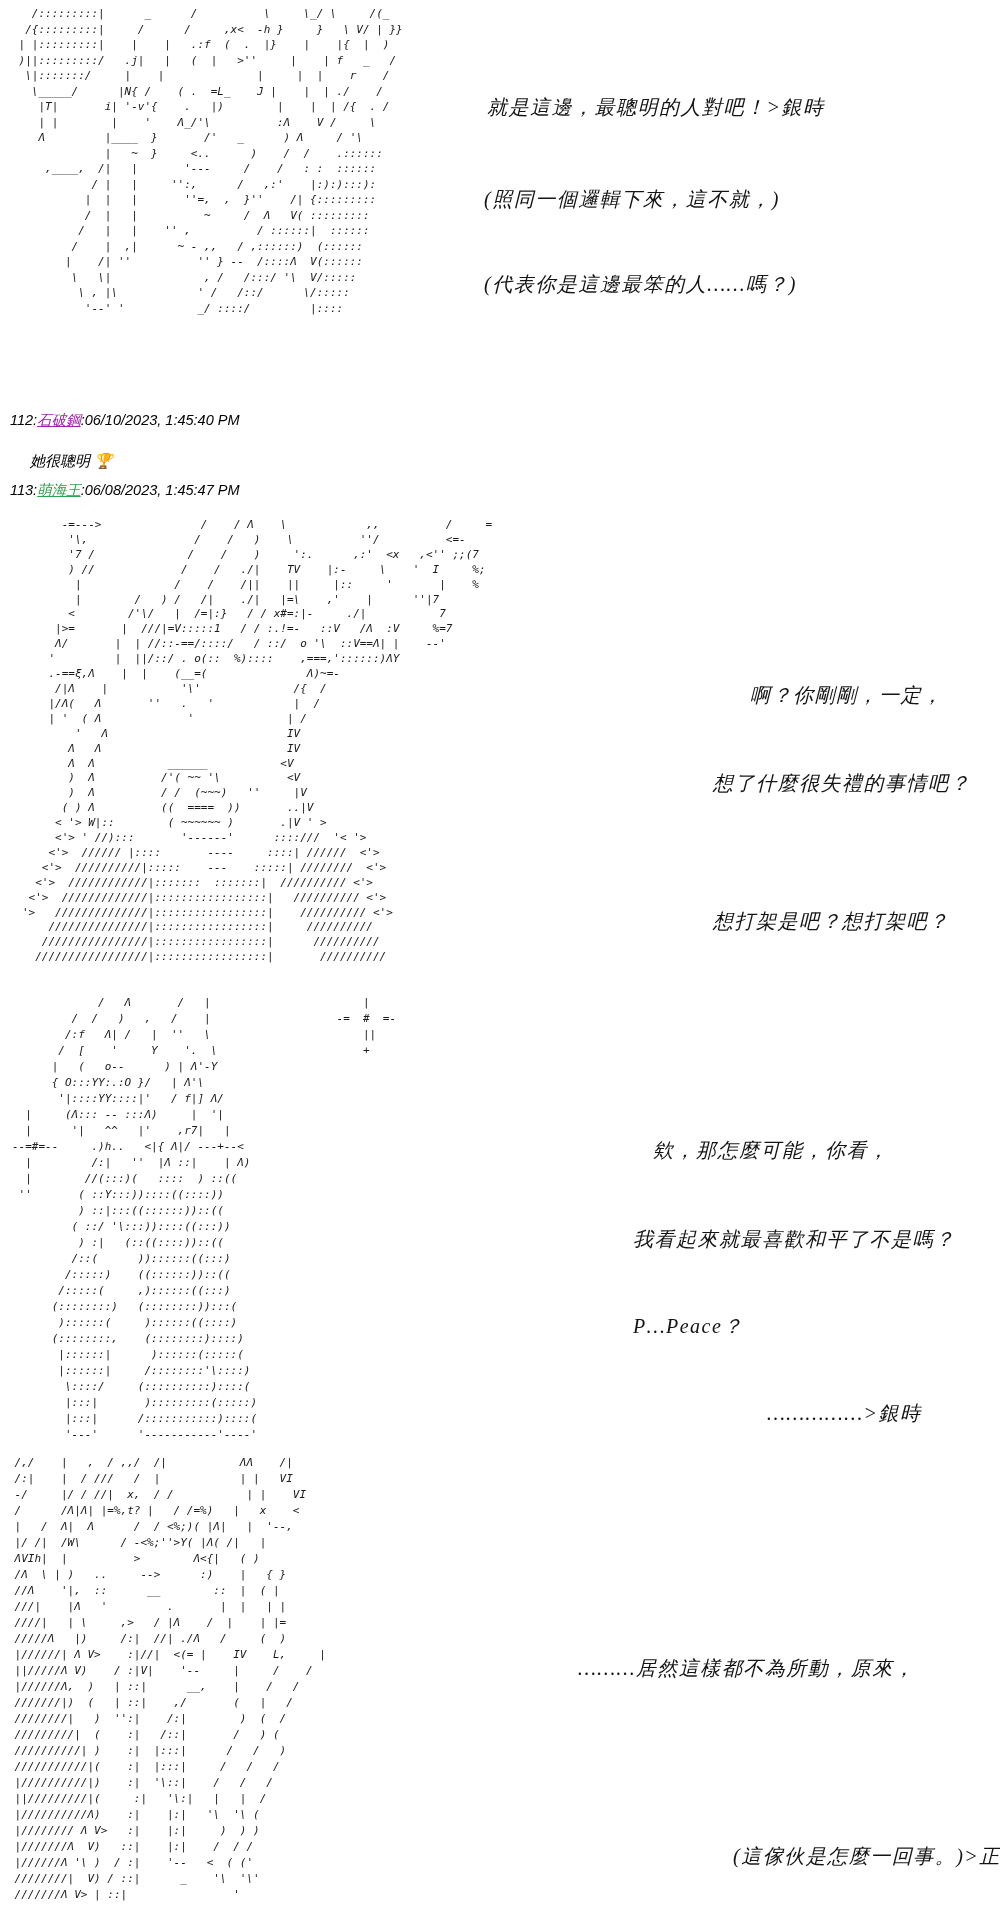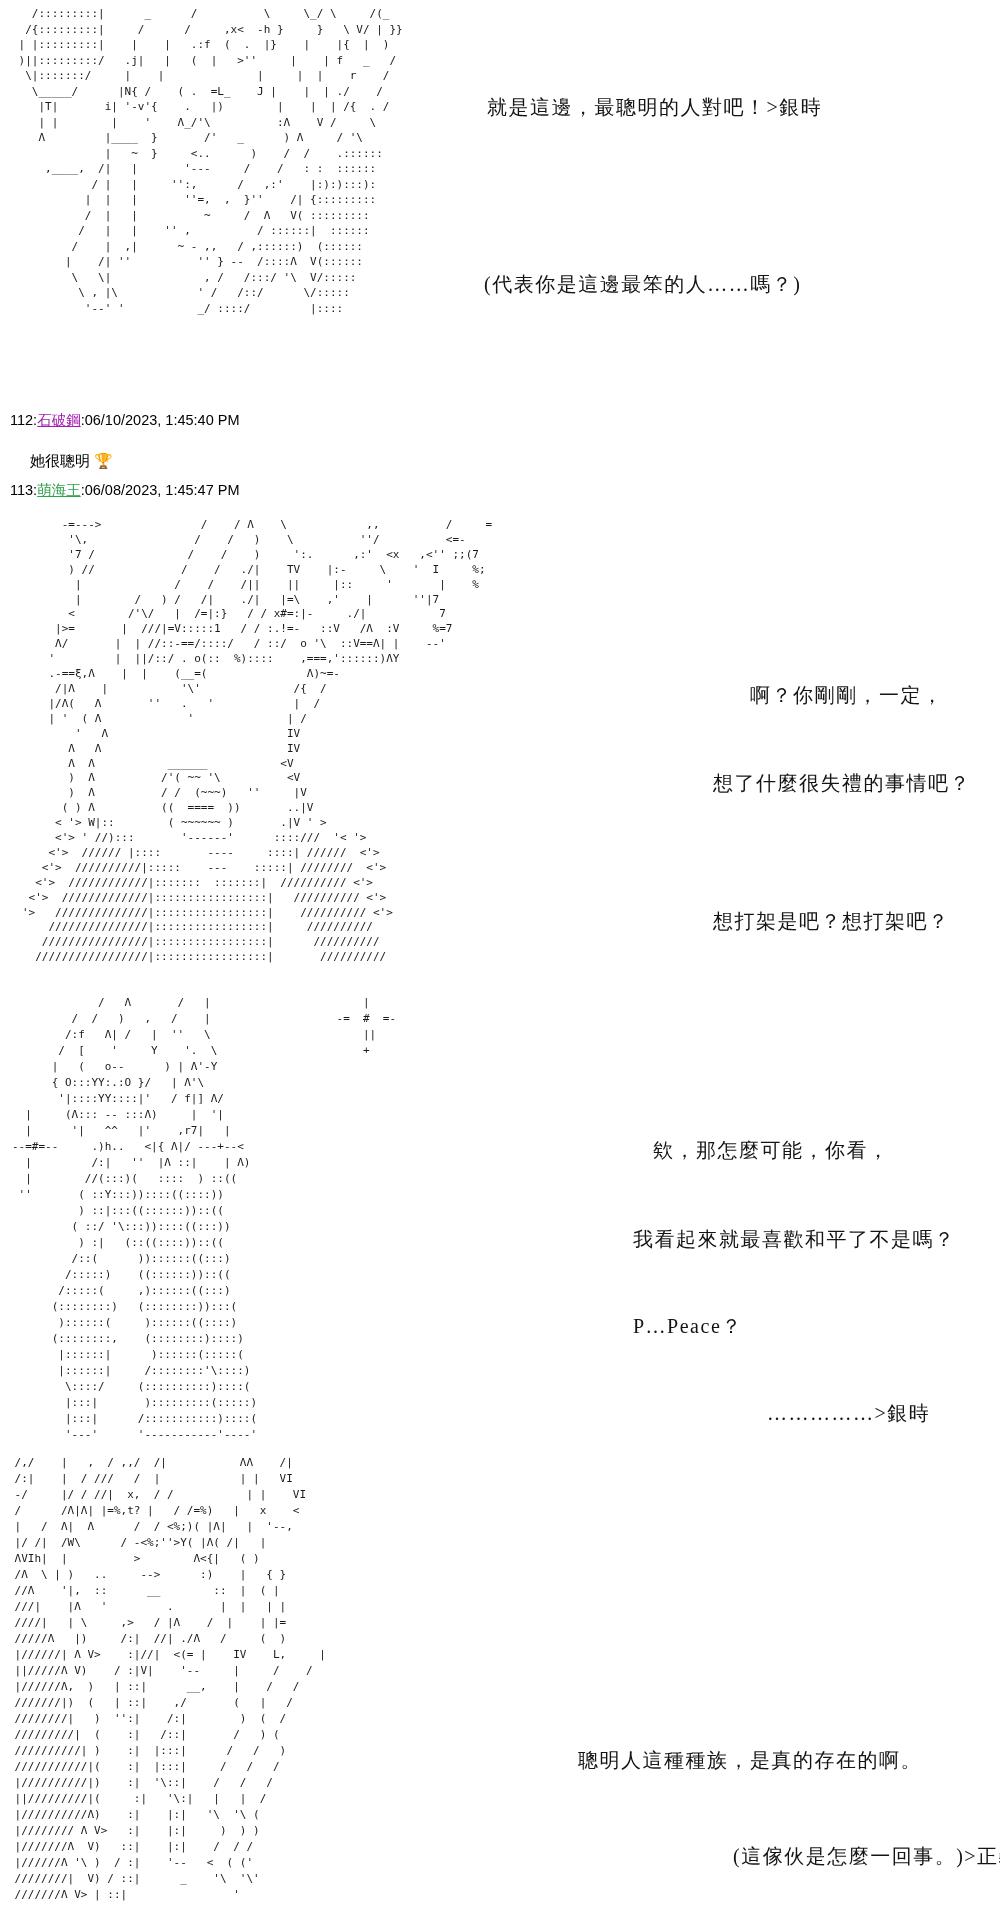--- a/index.html
+++ b/index.html
@@ -1,17 +1,17 @@
 <!DOCTYPE html>
 <html><head>
 <meta charset="utf-8">
 <style>
   html,body{margin:0;padding:0;background:#fff;}
   #screen{position:relative;width:1000px;height:1920px;background:#ffffff;overflow:hidden;
-          font-family:"Liberation Sans",sans-serif;color:#000;}
+          font-family:"Liberation Sans",sans-serif;color:#000;font-style:italic;}
   pre.aa{position:absolute;margin:0;font-family:"DejaVu Sans Mono",monospace;
          color:#1a1a1a;white-space:pre;}
   .aa1{left:12px;top:6px;font-size:11px;line-height:15.5px;}
   .aa2{left:22px;top:518px;font-size:11px;line-height:14.9px;}
   .aa3{left:12px;top:995px;font-size:11px;line-height:16px;}
   .aa4{left:8px;top:1455px;font-size:11px;line-height:16px;}
   .dlg{position:absolute;font-family:"Liberation Serif","DejaVu Serif",serif;
        font-size:20px;letter-spacing:1.5px;color:#141414;white-space:nowrap;}
   .post-header{position:absolute;font-size:14.5px;color:#000;white-space:nowrap;}
   .post-header a{text-decoration:underline;cursor:pointer;}
@@ -39,20 +39,21 @@
             / |   |     '':,      /   ,:'    |:):):::):
            |  |   |       ''=,  ,  }''    /| {:::::::::
            /  |   |          ~     /  Λ   V( :::::::::
           /   |   |    '' ,          / ::::::|  ::::::
          /    |  ,|      ~ - ,,   / ,::::::)  (::::::
         |    /| ''          '' } --  /::::Λ  V(::::::
          \   \|              , /   /:::/ '\  V/:::::
           \ , |\            ' /   /::/      \/:::::
            '--' '           _/ ::::/         |::::</pre>
   <div class="dlg" style="left:487px;top:94px;">就是這邊，最聰明的人對吧！&gt;銀時</div>
+  <div class="dlg" style="left:484px;top:186px;">(照同一個邏輯下來，這不就，)</div>
   <div class="dlg" style="left:484px;top:271px;">(代表你是這邊最笨的人……嗎？)</div>
 
   <div class="post-header" style="left:10px;top:411px;">
     <span>112:</span><a class="link-blue">石破鋼</a><span>:06/10/2023, 1:45:40 PM</span>
   </div>
   <div class="post-body" style="left:30px;top:452px;">
     <span>她很聰明</span>
     <span class="emoji">🏆</span>
   </div>
 
@@ -148,16 +149,16 @@
  //////////| )    :|  |:::|      /   /   )
  ///////////|(    :|  |:::|     /   /   /
  |//////////|)    :|  '\::|    /   /   /
  ||/////////|(     :|   '\:|   |   |  /
  |//////////Λ)    :|    |:|   '\  '\ (
  |//////// Λ V&gt;   :|    |:|     )  ) )
  |///////Λ  V)   ::|    |:|    /  / /
  |//////Λ '\ )  / :|    '--   &lt;  ( ('
  ////////|  V) / ::|      _    '\  '\'
  ///////Λ V&gt; | ::|                '</pre>
-  <div class="dlg" style="left:578px;top:1747px;">聰明人這種種族，是真的存在的啊。</div>
+  <div class="dlg" style="left:578px;top:1655px;">………居然這樣都不為所動，原來，</div>
   <div class="dlg" style="left:733px;top:1843px;">(這傢伙是怎麼一回事。)&gt;正義</div>
 
 </div>
 
 </body></html>

